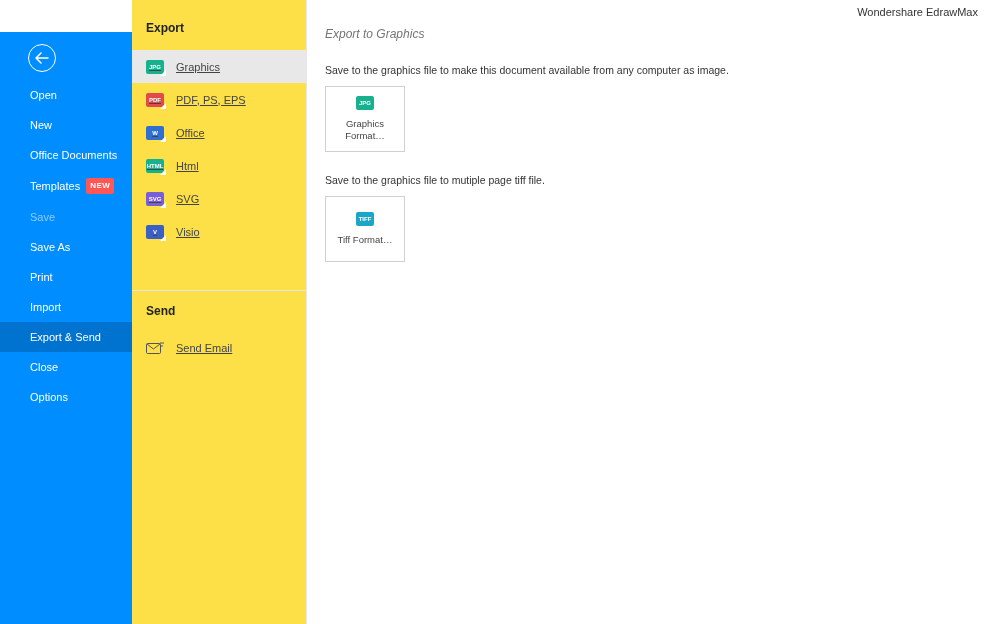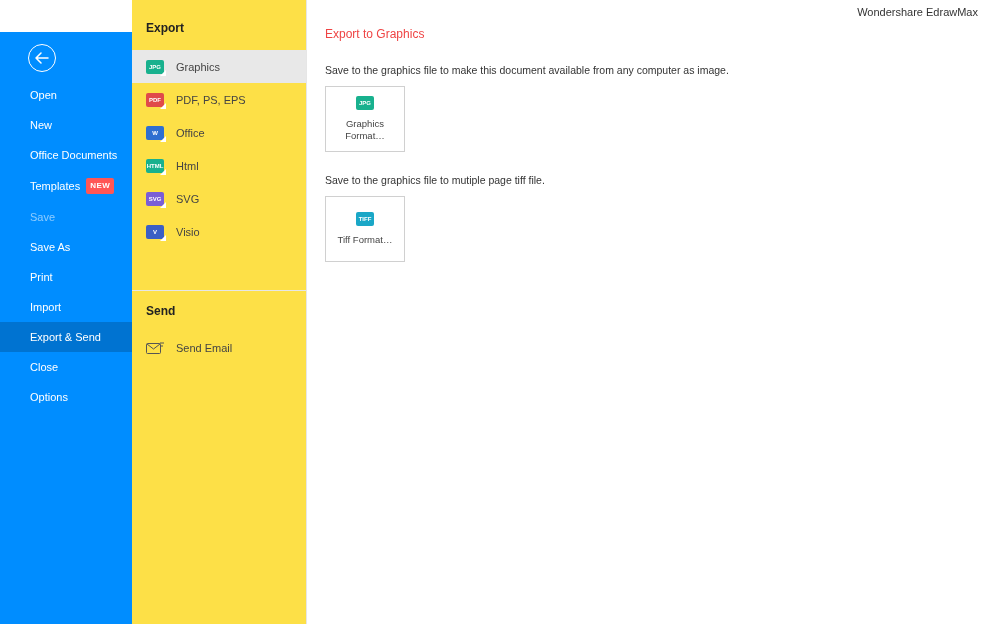--- a/index.html
+++ b/index.html
@@ -101,20 +101,21 @@
       align-items: center;
     }
     .mid-item {
       display: flex;
       align-items: center;
       height: 33px;
       padding-left: 14px;
       font-size: 11px;
       color: #444;
       cursor: pointer;
+      text-decoration: underline;
     }
     .mid-item.selected {
       background: #e8e8e8;
     }
     .mid-icon {
       width: 18px;
       height: 14px;
       border-radius: 2px;
       margin-right: 12px;
       display: inline-flex;
@@ -166,22 +167,23 @@
       top: 6px;
       right: 22px;
       font-size: 11px;
       color: #333;
     }
     .main-header {
       height: 50px;
       display: flex;
       align-items: center;
       font-size: 12px;
-      color: #ef4444;
+      color: #737373;
       padding-top: 18px;
+      font-style: italic;
     }
     .desc {
       font-size: 10.5px;
       color: #333;
       margin: 14px 0 10px 0;
     }
     .option-box {
       width: 80px;
       height: 66px;
       border: 1px solid #d0d0d0;

